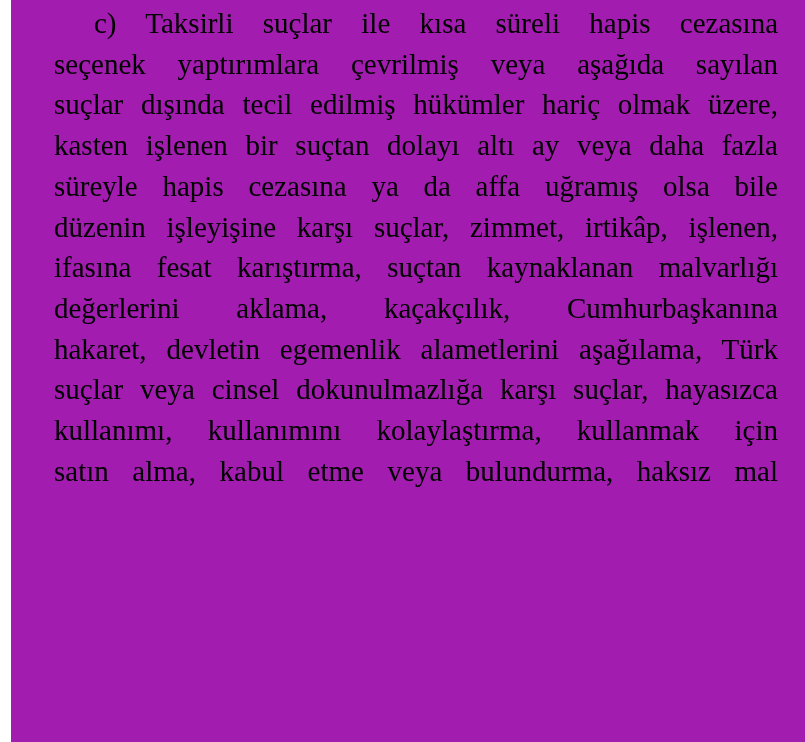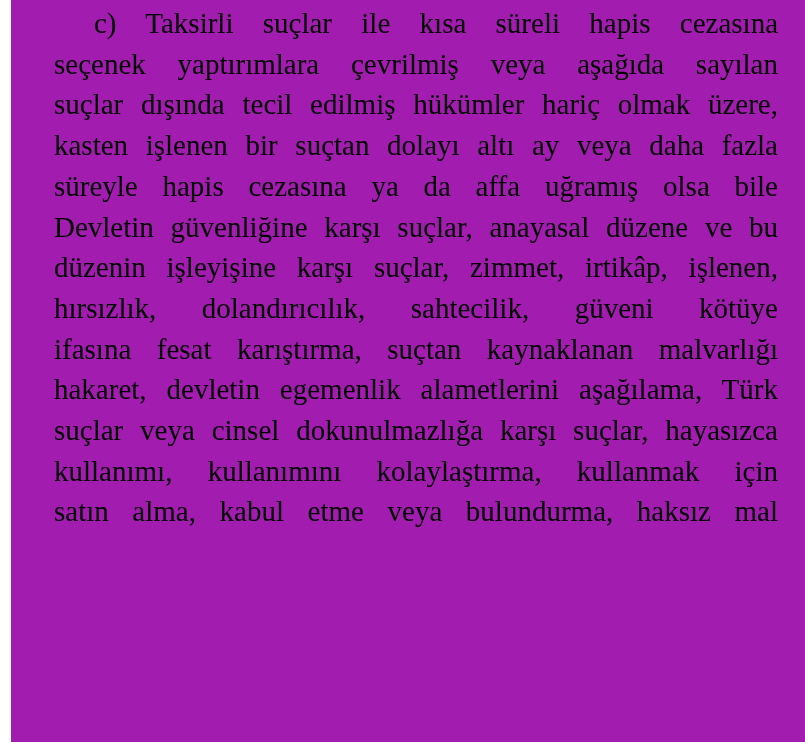--- a/index.html
+++ b/index.html
@@ -38,22 +38,21 @@
 </head>
 <body>
 
 <div class="page">
   <div class="paragraph">
     <div class="text-line first-line">c) Taksirli suçlar ile kısa süreli hapis cezasına</div>
     <div class="text-line">seçenek yaptırımlara çevrilmiş veya aşağıda sayılan</div>
     <div class="text-line">suçlar dışında tecil edilmiş hükümler hariç olmak üzere,</div>
     <div class="text-line">kasten işlenen bir suçtan dolayı altı ay veya daha fazla</div>
     <div class="text-line">süreyle hapis cezasına ya da affa uğramış olsa bile</div>
-    <div class="text-line">Devletin güvenliğine karşı suçlar, anayasal düzene ve bu</div>
     <div class="text-line">düzenin işleyişine karşı suçlar, zimmet, irtikâp, işlenen,</div>
-    <div class="text-line">hırsızlık, dolandırıcılık, sahtecilik, güveni kötüye</div>
     <div class="text-line">ifasına fesat karıştırma, suçtan kaynaklanan malvarlığı</div>
+    <div class="text-line">değerlerini aklama, kaçakçılık, Cumhurbaşkanına</div>
     <div class="text-line">hakaret, devletin egemenlik alametlerini aşağılama, Türk</div>
     <div class="text-line">suçlar veya cinsel dokunulmazlığa karşı suçlar, hayasızca</div>
     <div class="text-line">kullanımı, kullanımını kolaylaştırma, kullanmak için</div>
     <div class="text-line">satın alma, kabul etme veya bulundurma, haksız mal</div>
   </div>
 </div>
 
 </body></html>

